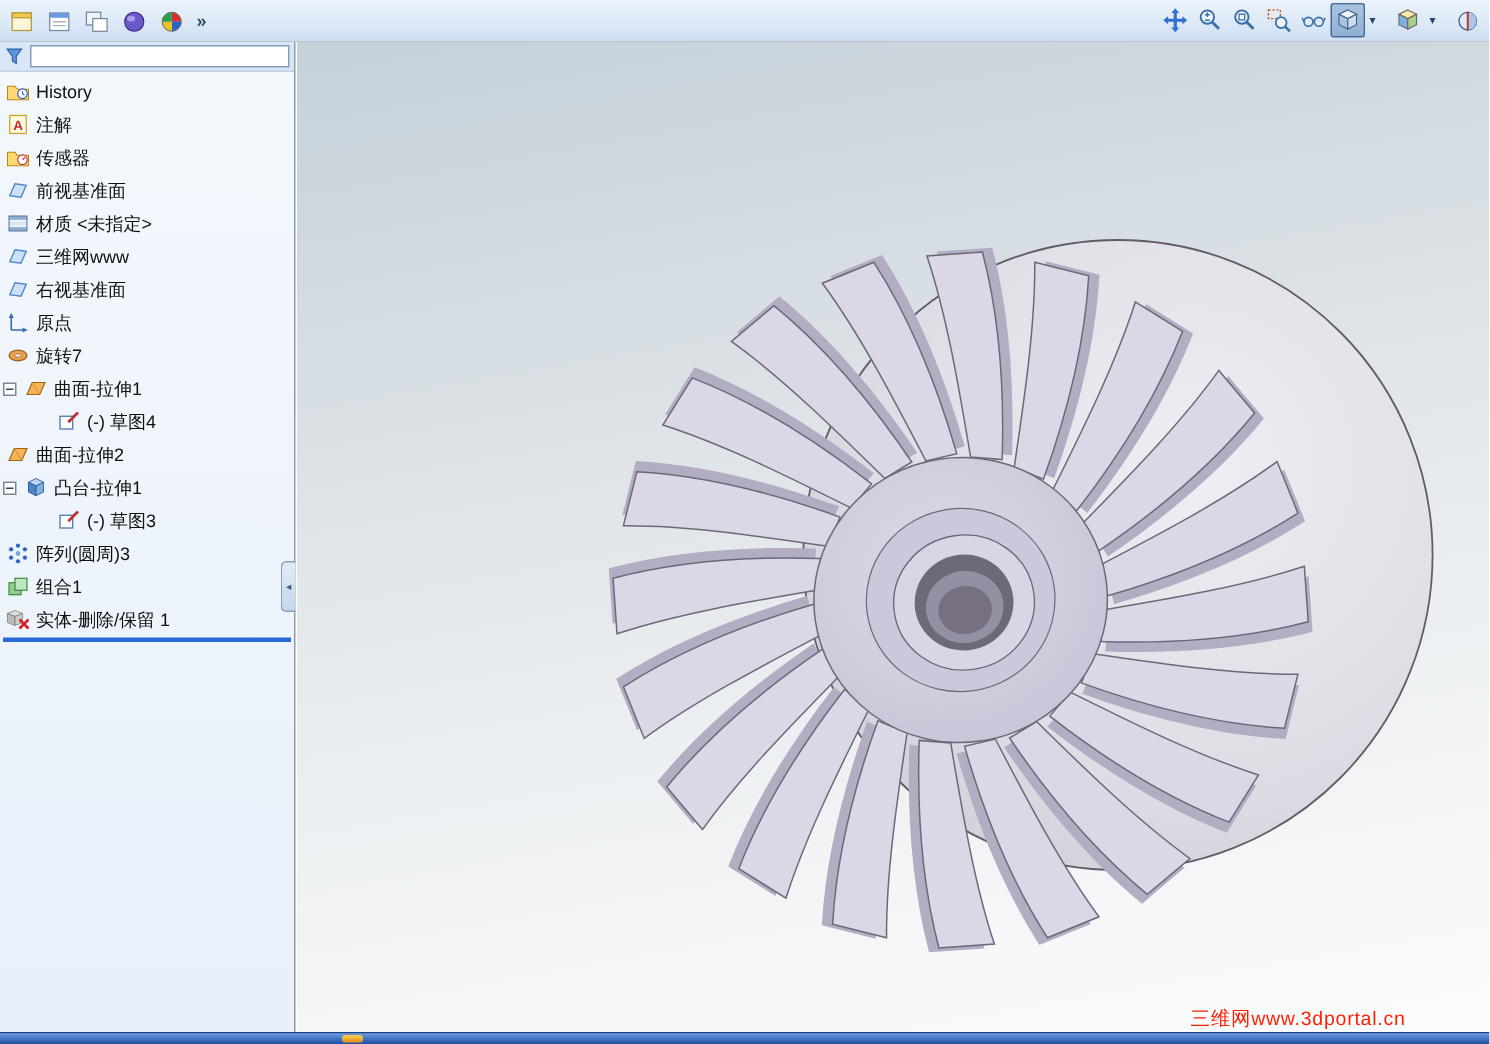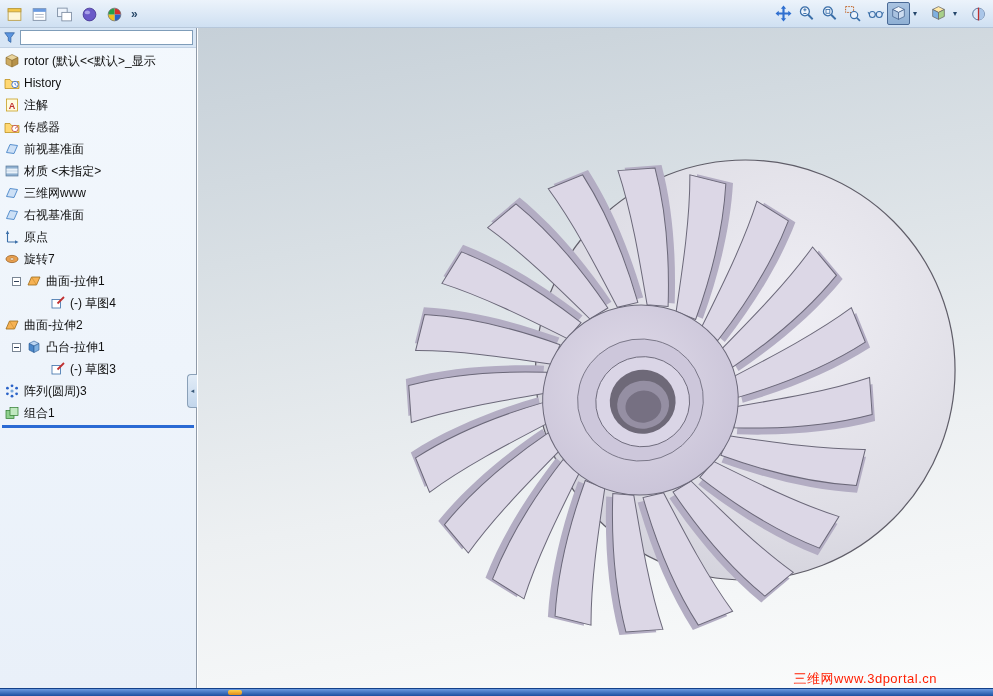--- a/index.html
+++ b/index.html
@@ -19,22 +19,22 @@
   .dd{font-size:8px;color:#23456a;width:10px;text-align:center;line-height:23px}
   .hudgap{width:7px}
 
   
   .treepanel{position:absolute;left:0;top:28px;width:197px;bottom:8px;background:linear-gradient(180deg,#f3f8fd,#e9f0f9);border-right:1px solid #8f9aa8}
   .filterrow{display:flex;align-items:center;gap:3px;padding:2px 3px;height:20px;background:#d8e6f5;border-bottom:1px solid #c2d2e4}
   .filterbox{flex:1;height:15px;background:#fff;border:1px solid #7f9db9}
   .rows{font-size:12px;color:#101010;padding-top:2px}
   .trow{display:flex;align-items:center;height:22px;padding-left:4px;white-space:nowrap;overflow:hidden;cursor:default}
   .trow.root{padding-left:4px}
-  .trow.haskid{padding-left:12px}
-  .trow.kid{padding-left:50px}
+  .trow.haskid{padding-left:2px}
+  .trow.kid{padding-left:38px}
   .ticon{flex:none;margin-right:4px}
   .tlabel{overflow:hidden}
   .expander{flex:none;width:9px;height:9px;border:1px solid #7a8694;background:#fff;margin-right:5px;position:relative}
   .expander::after{content:"";position:absolute;left:1px;right:1px;top:3px;height:1px;background:#30415a}
   .rollback{height:3px;background:#2a6ad4;margin:1px 2px 0 2px}
   .splitter{position:absolute;right:-1px;top:346px;width:10px;height:34px;background:linear-gradient(#e2ecf7,#c2d6ec);border:1px solid #8aa0b8;border-right:none;border-radius:4px 0 0 4px;display:flex;align-items:center;justify-content:center;font-size:7px;color:#3a5a7a;cursor:pointer}
 
   
   .viewport{position:absolute;left:198px;top:28px;right:0;bottom:8px;background:linear-gradient(170deg,#c6d0d8 0%,#d8dfe4 30%,#edf0f2 65%,#fbfcfc 100%)}
   .scene{position:absolute;left:0;top:0;width:100%;height:100%}
@@ -275,26 +275,20 @@
 
   <div class="treepanel">
     <div class="filterrow">
       <svg width="14" height="14">
           <use href="#i-funnel"></use>
         </svg>
       <div class="filterbox"></div>
     </div>
     <div class="rows">
 
-      <div class="trow root">
-        <svg class="ticon" width="16" height="16">
-            <use href="#i-part"></use>
-          </svg>
-        <span class="tlabel">rotor (默认&lt;&lt;默认&gt;_显示</span>
-      </div>
 
       <div class="trow">
         <svg class="ticon" width="16" height="16">
             <use href="#i-history"></use>
           </svg>
         <span class="tlabel">History</span>
       </div>
       <div class="trow">
         <svg class="ticon" width="16" height="16">
             <use href="#i-annot"></use>
@@ -379,20 +373,26 @@
         <svg class="ticon" width="16" height="16">
             <use href="#i-pattern"></use>
           </svg>
         <span class="tlabel">阵列(圆周)3</span>
       </div>
       <div class="trow">
         <svg class="ticon" width="16" height="16">
             <use href="#i-combine"></use>
           </svg>
         <span class="tlabel">组合1</span>
+      </div>
+      <div class="trow">
+        <svg class="ticon" width="16" height="16">
+            <use href="#i-bodydel"></use>
+          </svg>
+        <span class="tlabel">实体-删除/保留 1</span>
       </div>
       <div class="rollback"></div>
     </div>
     <div class="splitter">◂</div>
   </div>
 
   <div class="viewport">
     <svg class="scene" viewBox="0 0 796 660" preserveAspectRatio="none">
       <defs>
         <radialGradient id="gDrum" cx="62%" cy="36%" r="78%">

